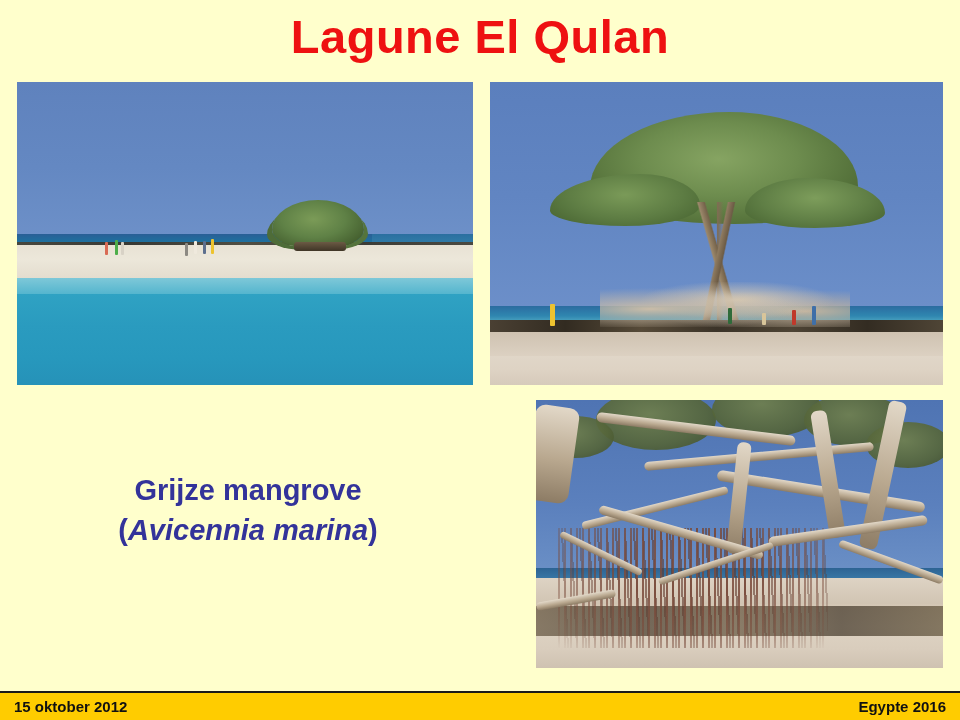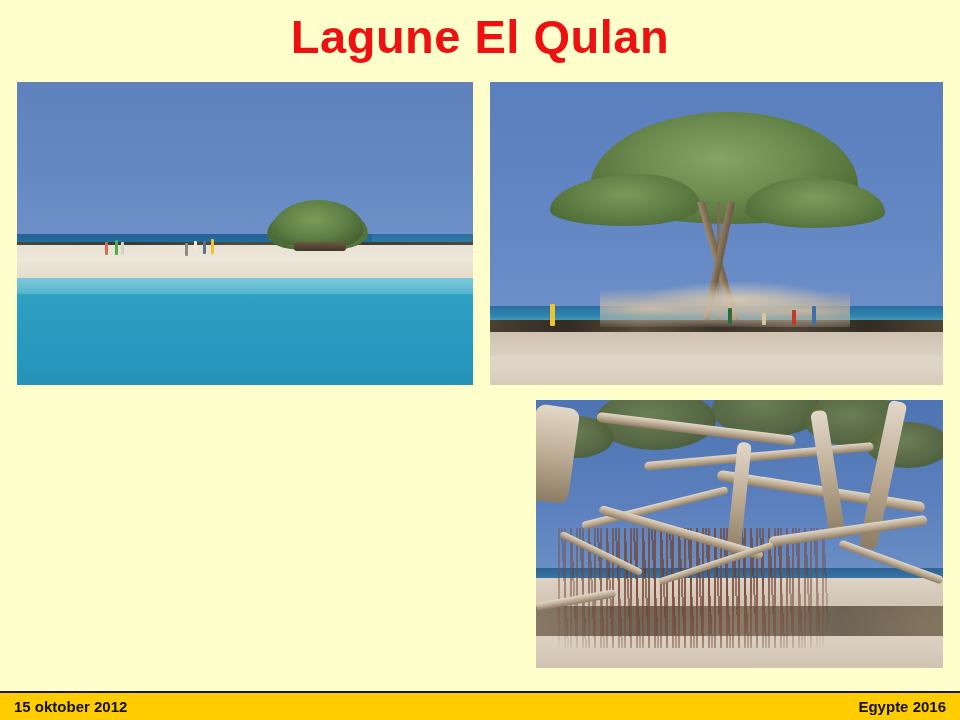--- a/index.html
+++ b/index.html
@@ -302,20 +302,24 @@
     <div class="branch" style="left:338px; top:0px;   width:18px;  height:150px; transform:rotate(12deg);"></div>
     <div class="branch" style="left:60px;  top:128px; width:170px; height:9px;  transform:rotate(16deg);"></div>
     <div class="branch" style="left:232px; top:126px; width:160px; height:10px; transform:rotate(-8deg);"></div>
     <div class="branch" style="left:20px;  top:150px; width:90px;  height:7px;  transform:rotate(26deg);"></div>
     <div class="branch" style="left:120px; top:160px; width:120px; height:7px;  transform:rotate(-18deg);"></div>
     <div class="branch" style="left:300px; top:158px; width:110px; height:8px;  transform:rotate(20deg);"></div>
     <div class="branch" style="left:0px;   top:196px; width:80px;  height:8px;  transform:rotate(-10deg);"></div>
   </div>
 
   <div class="caption">
+    <div>Grijze mangrove</div>
+    <div>
+      <span>(</span><span class="sci">Avicennia marina</span><span>)</span>
+    </div>
   </div>
 
   <div class="footer">
     <div class="footer-left">15 oktober 2012</div>
     <div class="footer-right">Egypte 2016</div>
   </div>
 
 </div>
 
 </body></html>

